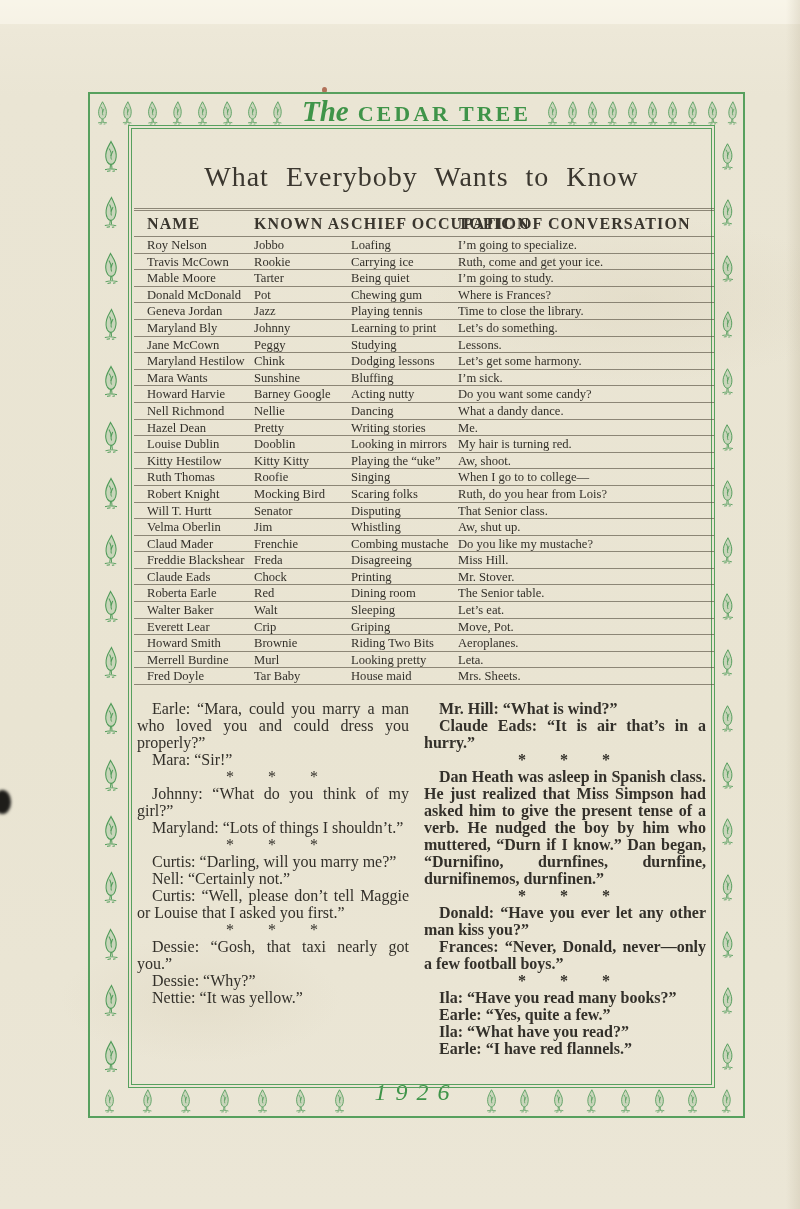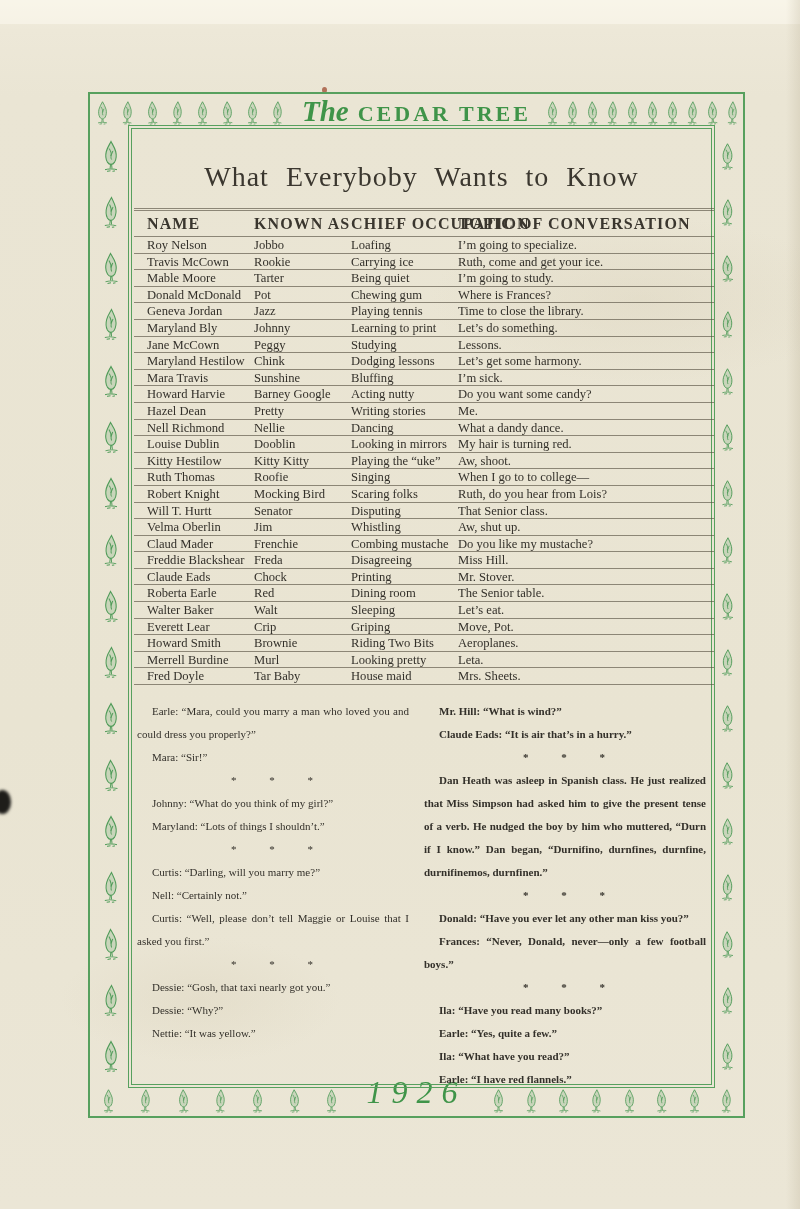--- a/index.html
+++ b/index.html
@@ -36,21 +36,21 @@
   .band-left .tree svg{width:20px;height:33px;}
   .band-right .tree svg{width:17px;height:29px;}
   .tree:nth-child(even) svg{transform:rotate(2deg) scaleX(0.95);}
   .tree:nth-child(3n) svg{transform:rotate(-2deg);}
   .tree .crown{fill:rgba(104,168,110,0.25);stroke:var(--green);stroke-width:1.1;}
   .tree .line{fill:none;stroke:var(--green);stroke-width:1;}
 
   .masthead{display:flex;align-items:baseline;padding:0 12px;white-space:nowrap;color:#3f9449;text-align:right;}
   .masthead .the{font-style:italic;font-weight:700;font-size:29px;margin-right:9px;}
   .masthead .cedar{font-weight:700;font-size:22px;letter-spacing:3px;}
-  .year{font-style:italic;font-size:32px;letter-spacing:9px;color:#3f9449;padding:0 16px 16px;}
+  .year{font-style:italic;font-size:24px;letter-spacing:9px;color:#3f9449;padding:0 16px 16px;}
 
   
   .inner{
     position:absolute;left:41px;top:34px;right:31px;bottom:31px;
     border:1px solid var(--green-line);
     outline:1px solid var(--green-line);outline-offset:2px;
     padding:30px 2px 0;
   }
   .page-title{
     margin:0;text-align:center;font-weight:400;font-size:28px;color:#3b372f;
@@ -65,21 +65,21 @@
     font-size:16px;font-weight:700;letter-spacing:1.1px;text-align:left;
     color:#3a362e;padding:4px 0 3px;border-bottom:1px solid var(--rule);white-space:nowrap;overflow:visible;
   }
   td{
     font-size:12.6px;line-height:14.6px;color:var(--ink);
     padding:1px 0 0;border-bottom:1px solid var(--rule);white-space:nowrap;overflow:visible;
   }
   th:first-child,td:first-child{padding-left:13px;}
 
   .jokes{display:flex;margin-top:15px;padding:0 3px;}
-  .jcol{font-size:11px;line-height:23px;text-align:justify;color:var(--ink);}
+  .jcol{font-size:16px;line-height:17px;text-align:justify;color:var(--ink);}
   .jcol-left{flex:0 0 272px;margin-right:15px;}
   .jcol-right{flex:1;font-weight:bold;}
   .jcol p{margin:0;text-indent:15px;}
   .sep{text-align:center;word-spacing:26px;letter-spacing:2px;}
 </style>
 </head>
 <body>
 
 <div class="scan-top-strip"></div>
 <div class="scan-right-shade"></div>
@@ -577,42 +577,42 @@
               <td>Studying</td>
               <td>Lessons.</td>
             </tr>
             <tr>
               <td>Maryland Hestilow</td>
               <td>Chink</td>
               <td>Dodging lessons</td>
               <td>Let’s get some harmony.</td>
             </tr>
             <tr>
-              <td>Mara Travis</td>
+              <td>Mara Wants</td>
               <td>Sunshine</td>
               <td>Bluffing</td>
               <td>I’m sick.</td>
             </tr>
             <tr>
               <td>Howard Harvie</td>
               <td>Barney Google</td>
               <td>Acting nutty</td>
               <td>Do you want some candy?</td>
             </tr>
             <tr>
+              <td>Nell Richmond</td>
+              <td>Nellie</td>
+              <td>Dancing</td>
+              <td>What a dandy dance.</td>
+            </tr>
+            <tr>
               <td>Hazel Dean</td>
               <td>Pretty</td>
               <td>Writing stories</td>
               <td>Me.</td>
-            </tr>
-            <tr>
-              <td>Nell Richmond</td>
-              <td>Nellie</td>
-              <td>Dancing</td>
-              <td>What a dandy dance.</td>
             </tr>
             <tr>
               <td>Louise Dublin</td>
               <td>Dooblin</td>
               <td>Looking in mirrors</td>
               <td>My hair is turning red.</td>
             </tr>
             <tr>
               <td>Kitty Hestilow</td>
               <td>Kitty Kitty</td>

